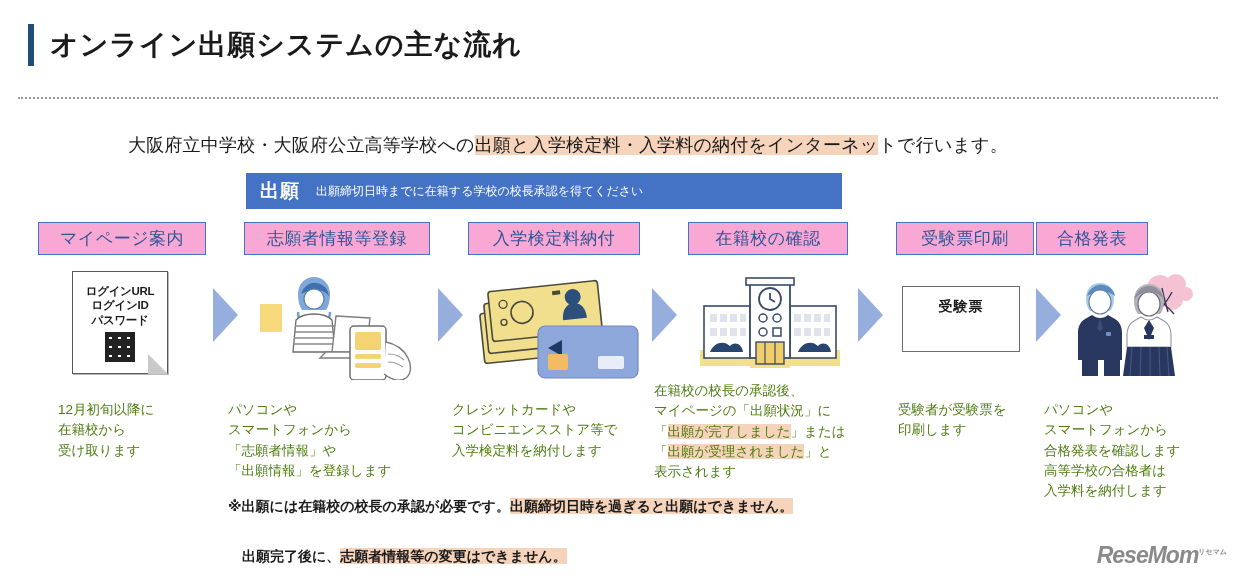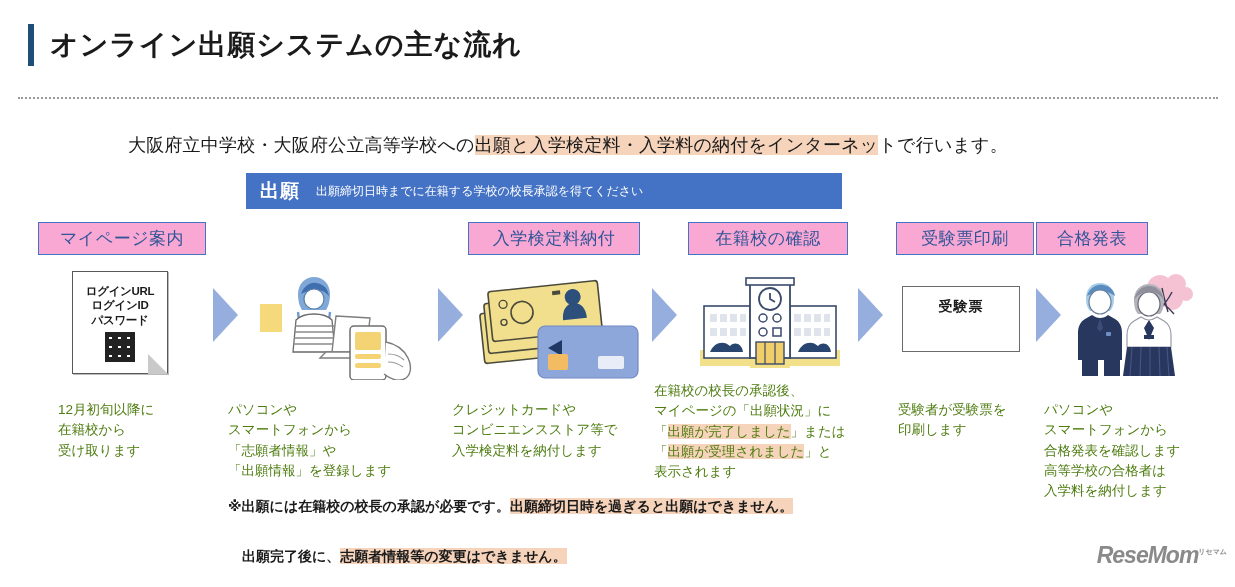--- a/index.html
+++ b/index.html
@@ -116,20 +116,21 @@
   <span>大阪府立中学校・大阪府公立高等学校への</span><span class="hl">出願と入学検定料・入学料の納付をインターネッ</span><span>トで行います。</span>
 </div>
 
 <div class="blue-band">
   <span class="band-strong">出願</span>
   <span class="band-text">出願締切日時までに在籍する学校の校長承認を得てください</span>
 </div>
 
 <div class="steps">
   <div class="step-head" style="left:38px;width:168px;">マイページ案内</div>
+  <div class="step-head" style="left:244px;width:186px;">志願者情報等登録</div>
   <div class="step-head" style="left:468px;width:172px;">入学検定料納付</div>
   <div class="step-head" style="left:688px;width:160px;">在籍校の確認</div>
   <div class="step-head" style="left:896px;width:138px;">受験票印刷</div>
   <div class="step-head" style="left:1036px;width:112px;">合格発表</div>
 </div>
 
 <div class="arrow" style="left:213px;top:288px;"></div>
 <div class="arrow" style="left:438px;top:288px;"></div>
 <div class="arrow" style="left:652px;top:288px;"></div>
 <div class="arrow" style="left:858px;top:288px;"></div>

